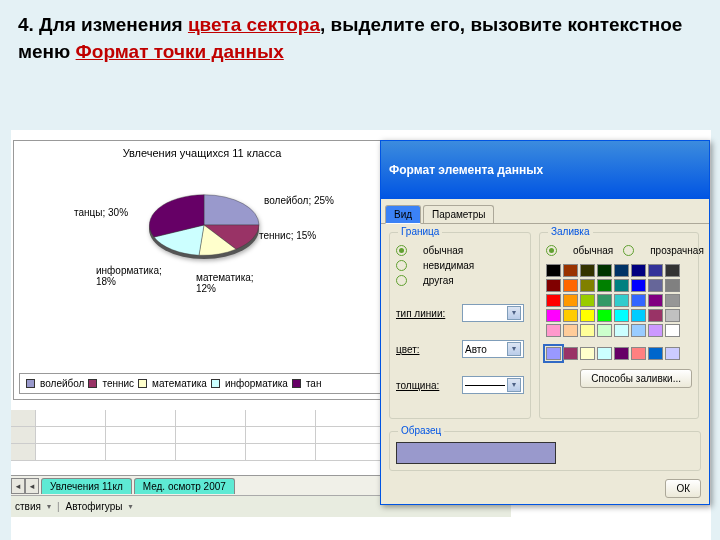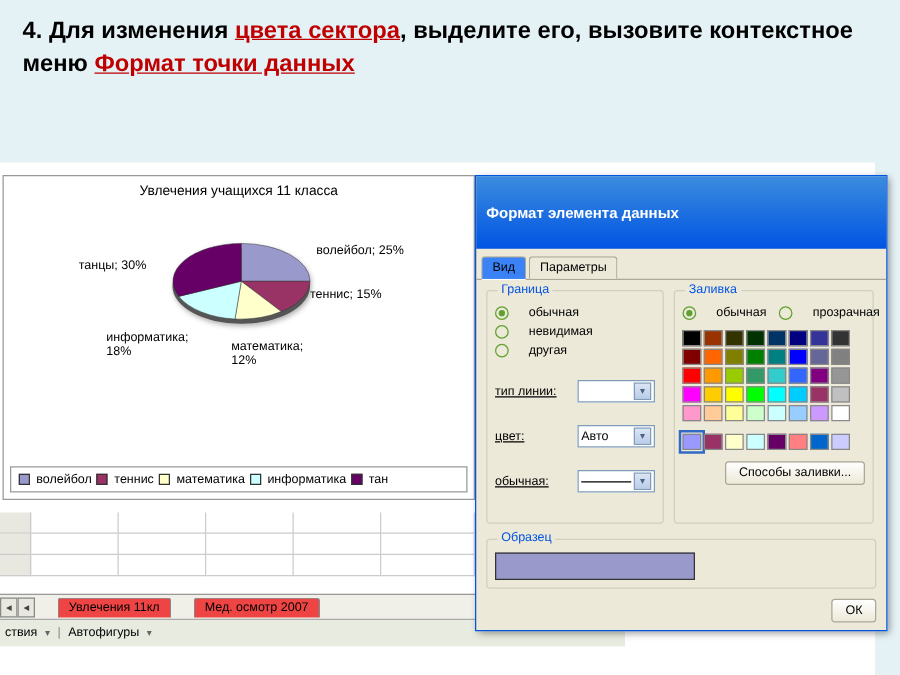--- a/index.html
+++ b/index.html
@@ -1,38 +1,38 @@
 <!DOCTYPE html>
 <html><head>
 <meta charset="utf-8">
 <style>
 *{box-sizing:border-box;margin:0;padding:0;font-family:Arial,sans-serif}
 body{width:720px;height:540px;background:#e4f1f5;position:relative;overflow:hidden}
 .instruction{padding:12px 18px 8px;font-size:19px;font-weight:bold;color:#000;line-height:1.4}
 .instruction .hl{color:#c00000;text-decoration:underline}
-.workspace{position:absolute;left:0;top:130px;width:700px;height:410px;background:#fff}
+.workspace{position:absolute;left:11px;top:130px;width:700px;height:410px;background:#fff}
 .chart-area{position:absolute;left:2px;top:10px;width:378px;height:260px;border:1px solid #999;background:#fff}
 .chart-title{text-align:center;font-size:11px;padding:6px 0}
 .pie-wrap{position:relative;width:100%;height:150px}
 .pie{position:absolute;left:130px;top:20px;width:120px;height:80px}
 .pie svg{filter:drop-shadow(1px 2px 2px rgba(0,0,0,.3))}
 .dl{position:absolute;font-size:10px;white-space:nowrap;color:#000}
 .dl.l1{left:250px;top:30px}
 .dl.l2{left:245px;top:65px}
 .dl.l3{left:182px;top:107px}
 .dl.l4{left:82px;top:100px}
 .dl.l5{left:60px;top:42px}
 .legend-box{position:absolute;left:5px;bottom:5px;width:366px;border:1px solid #999;padding:4px 6px;font-size:10px;display:flex;gap:4px;align-items:center}
 .sw{width:9px;height:9px;display:inline-block;border:1px solid #333;margin-right:1px}
 .grid{position:absolute;left:0;top:280px;width:382px}
 .grid-row{display:flex;height:17px}
 .grid-cell{border-right:1px solid #ccc;border-bottom:1px solid #ccc;height:17px}
 .tabs-row{position:absolute;left:0;top:345px;width:500px;height:20px;background:#f0f0e8;display:flex;align-items:center;border-top:1px solid #999}
 .tab-nav{width:14px;height:16px;border:1px solid #888;background:#e8e8e0;font-size:9px;text-align:center;line-height:14px;color:#444}
-.sheet-tab{background:#ef4444;border:1px solid #888;border-bottom:none;padding:2px 8px;font-size:10px;border-radius:3px 3px 0 0;margin-left:18px}
+.sheet-tab{background:#5eead4;border:1px solid #888;border-bottom:none;padding:2px 8px;font-size:10px;border-radius:3px 3px 0 0;margin-left:2px}
 .toolbar-bot{position:absolute;left:0;top:365px;width:500px;height:22px;background:#e8ece0;display:flex;align-items:center;gap:6px;padding-left:4px;font-size:10px;border-top:1px solid #aaa}
 .dd-ico{font-size:8px;color:#666}
 .dialog{position:absolute;left:380px;top:140px;width:330px;height:365px;background:#ece9d8;border:1px solid #0054e3;box-shadow:2px 2px 6px rgba(0,0,0,.4)}
 .dlg-title{background:linear-gradient(#3c8cde,#0054e3);color:#fff;font-size:12px;font-weight:bold;padding:22px 8px}
 .dlg-tabs{display:flex;padding:6px 4px 0 4px;gap:2px;align-items:flex-end;border-bottom:1px solid #aca899}
 .dlg-tab{background:#ece9d8;border:1px solid #aca899;border-bottom:none;padding:3px 8px;font-size:10px;border-radius:3px 3px 0 0;position:relative}
 .dlg-tab.active{background:#3b82f6;border-bottom:1px solid #fcfcfa;margin-bottom:-1px;z-index:2}
 .dlg-body{padding:8px;display:flex;gap:8px}
 .grp{border:1px solid #d0d0bf;border-radius:3px;padding:8px 6px 6px;position:relative}
 .grp-title{position:absolute;top:-7px;left:8px;background:#ece9d8;padding:0 3px;font-size:10px;color:#0054e3}
@@ -169,21 +169,21 @@
           </div>
         </div>
       <div class="form-row">
           <label>цвет:</label>
           <div class="combo">
             <span>Авто</span>
             <span class="combo-btn">▾</span>
           </div>
         </div>
       <div class="form-row">
-          <label>обычная:</label>
+          <label>толщина:</label>
           <div class="combo">
             <span style="border-top:1px solid #000;width:40px;height:0"></span>
             <span class="combo-btn">▾</span>
           </div>
         </div>
     </div>
     <div class="grp grp-fill">
       <div class="grp-title">Заливка</div>
       <div style="display:flex;gap:10px">
         <div class="radio-row">

